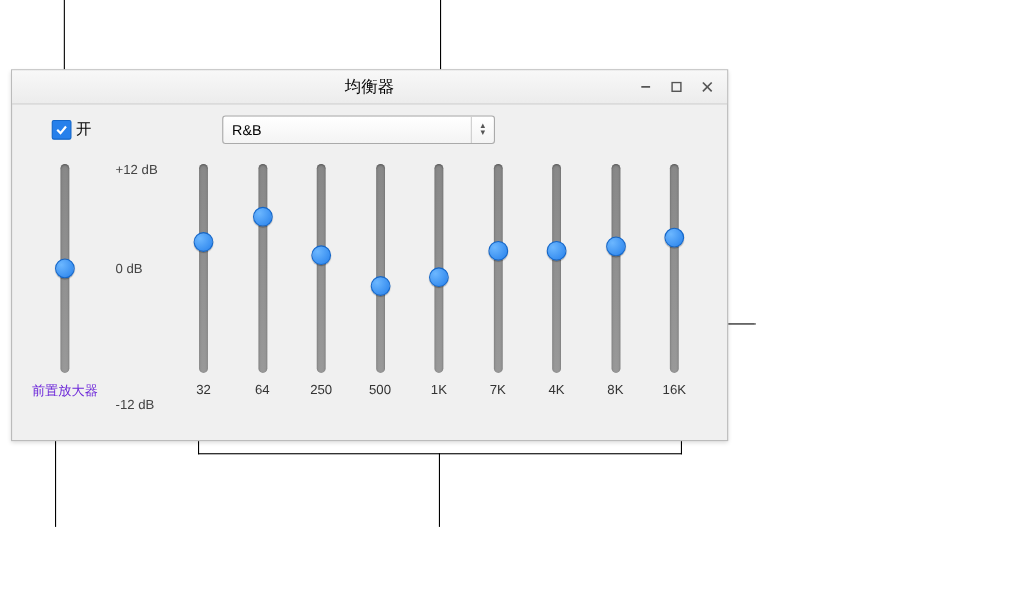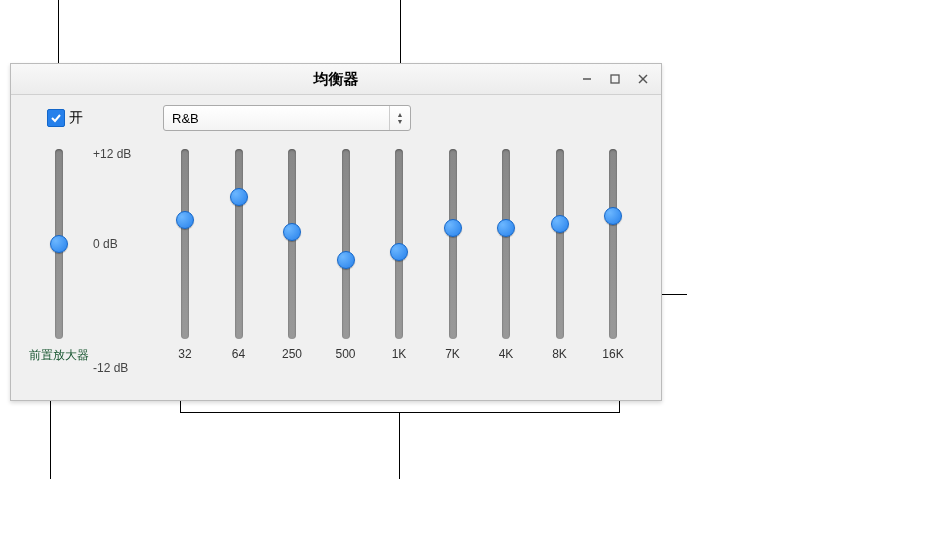--- a/index.html
+++ b/index.html
@@ -30,21 +30,21 @@
     border-bottom: 1px solid #d0d0d0;
     display: flex;
     align-items: center;
     justify-content: center;
     position: relative;
     background: linear-gradient(#f8f8f8,#ececec);
   }
   .title {
     font-size: 15px;
     color: #000;
-    font-weight: 700;
+    font-weight: 400;
   }
   .win-controls {
     position: absolute;
     right: 4px;
     top: 0;
     height: 100%;
     display: flex;
     align-items: center;
   }
   .win-btn {
@@ -85,21 +85,21 @@
     height: 24px;
     border: 1px solid #aaa;
     border-radius: 3px;
     background: linear-gradient(#fff,#f4f4f4);
     display: flex;
     align-items: center;
     padding: 0 8px;
     font-size: 13px;
     color: #000;
     position: relative;
-    margin-left: 62px;
+    margin-left: 101px;
   }
   .preset-arrows {
     position: absolute;
     right: 0;
     top: 0;
     bottom: 0;
     width: 20px;
     display: flex;
     flex-direction: column;
     align-items: center;
@@ -122,21 +122,21 @@
   }
   .labels-col {
     width: 70px;
     padding-left: 6px;
     position: relative;
   }
   .db-label {
     position: absolute;
     font-size: 12px;
     color: #444;
-    left: 4px;
+    left: 16px;
     text-align: center;
   }
   .bands-col {
     flex: 1;
     display: flex;
     justify-content: space-between;
     padding-right: 10px;
   }
   .slider-track {
     width: 8px;
@@ -164,21 +164,21 @@
     width: 40px;
   }
   .freq-label {
     margin-top: 8px;
     font-size: 12px;
     color: #333;
   }
   .preamp-label {
     margin-top: 8px;
     font-size: 12px;
-    color: #14532d;
+    color: #6d28d9;
     white-space: nowrap;
   }
   .bracket {
     position: absolute;
     border: 1px solid #000;
     border-top: none;
   }
 </style>
 </head>
 <body>

